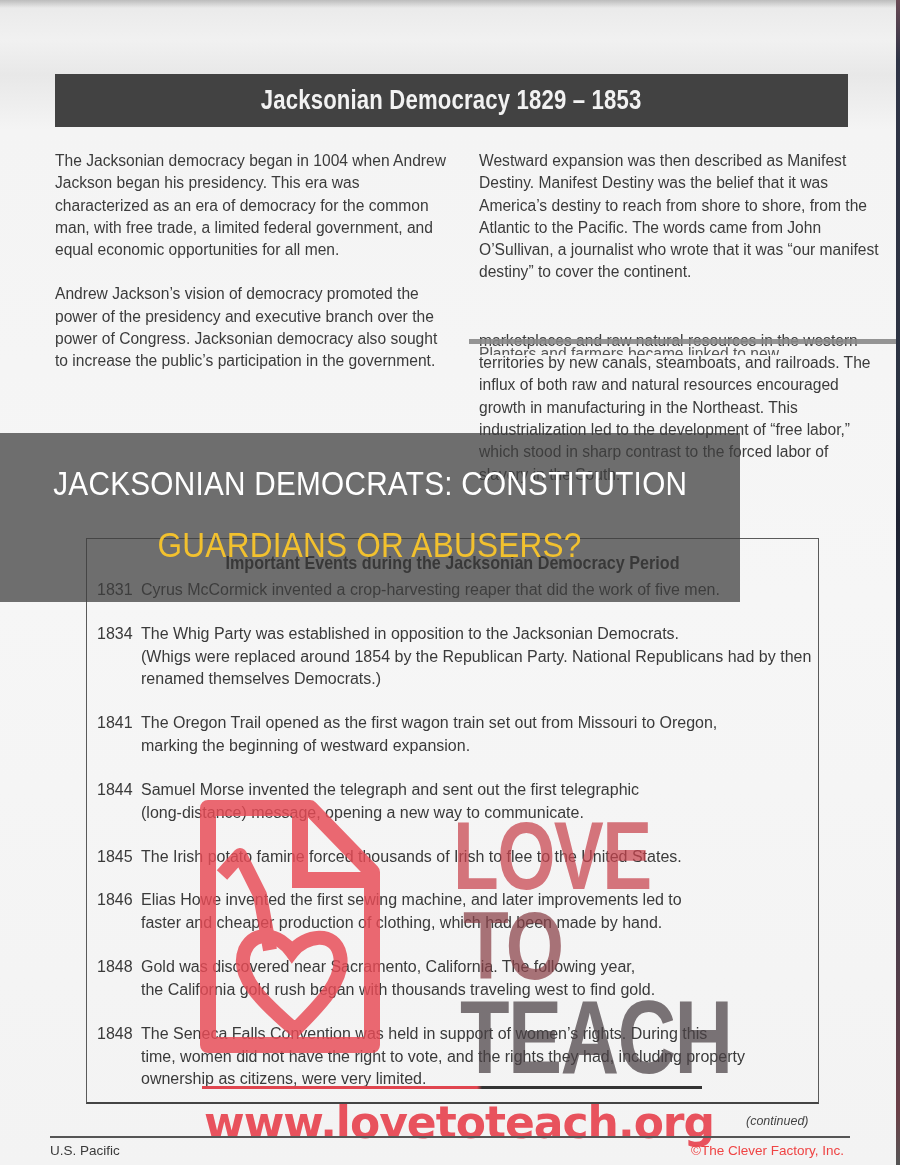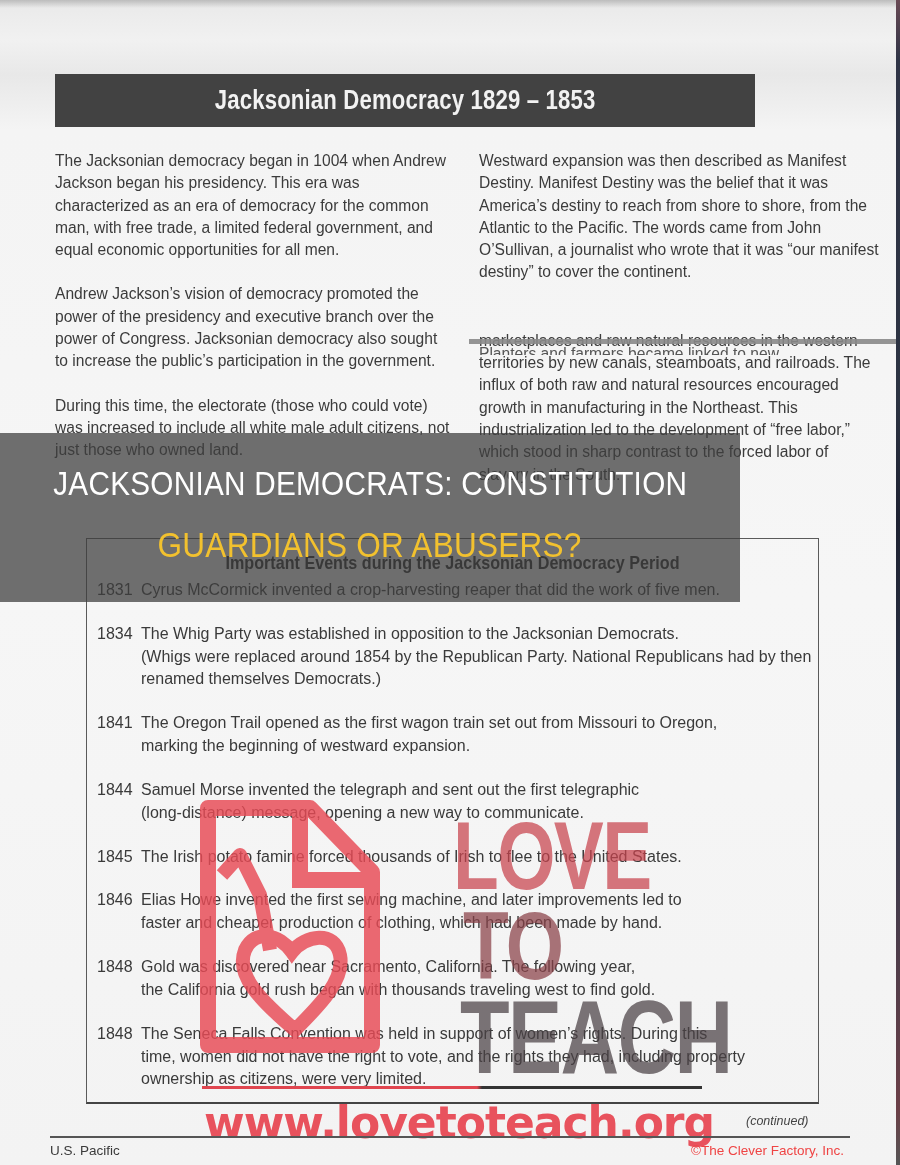--- a/index.html
+++ b/index.html
@@ -12,21 +12,21 @@
   }
   .top-shadow {
     position: absolute; left: 0; top: 0; width: 900px; height: 8px;
     background: linear-gradient(180deg, #bdbdbd, rgba(230,230,230,0));
   }
   .right-edge {
     position: absolute; right: 0; top: 0; width: 4px; height: 1165px;
     background: linear-gradient(180deg, #6a4a55 0px, #2f3446 60px, #2c3342 400px, #1e2232 520px, #323a4d 800px, #6b3f47 1110px, #555 1165px);
   }
   .title-bar {
-    position: absolute; left: 55px; top: 74px; width: 700px; height: 53px;
+    position: absolute; left: 55px; top: 74px; width: 793px; height: 53px;
     background: #424242;
     display: flex; align-items: center; justify-content: center;
   }
   .title-bar span {
     font-family: "Liberation Sans", sans-serif;
     font-weight: bold; font-size: 27px; color: #f2f2f2;
     letter-spacing: 0.2px;
     transform: scaleX(0.82);
     display: inline-block;
   }
@@ -122,21 +122,20 @@
 <div class="top-shadow"></div>
 <div class="right-edge"></div>
 
 <div class="title-bar">
   <span>Jacksonian Democracy 1829 – 1853</span>
 </div>
 
 <div class="col col-left">
   <p>The Jacksonian democracy began in 1004 when Andrew Jackson began his presidency. This era was characterized as an era of democracy for the common man, with free trade, a limited federal government, and equal economic opportunities for all men.</p>
   <p>Andrew Jackson’s vision of democracy promoted the power of the presidency and executive branch over the power of Congress. Jacksonian democracy also sought to increase the public’s participation in the government.</p>
-  <p>During this time, the electorate (those who could vote) was increased to include all white male adult citizens, not just those who owned land.</p>
 </div>
 
 <div class="col col-right">
   <p>Westward expansion was then described as Manifest Destiny. Manifest Destiny was the belief that it was America’s destiny to reach from shore to shore, from the Atlantic to the Pacific. The words came from John O’Sullivan, a journalist who wrote that it was “our manifest destiny” to cover the continent.</p>
   <p class="p2">marketplaces and raw natural resources in the western territories by new canals, steamboats, and railroads. The influx of both raw and natural resources encouraged growth in manufacturing in the Northeast. This industrialization led to the development of “free labor,” which stood in sharp contrast to the forced labor of slavery in the South.</p>
 </div>
 <div class="hidden-line">Planters and farmers became linked to new</div>
 <div class="fold-line"></div>
 
 <div class="events-box">

